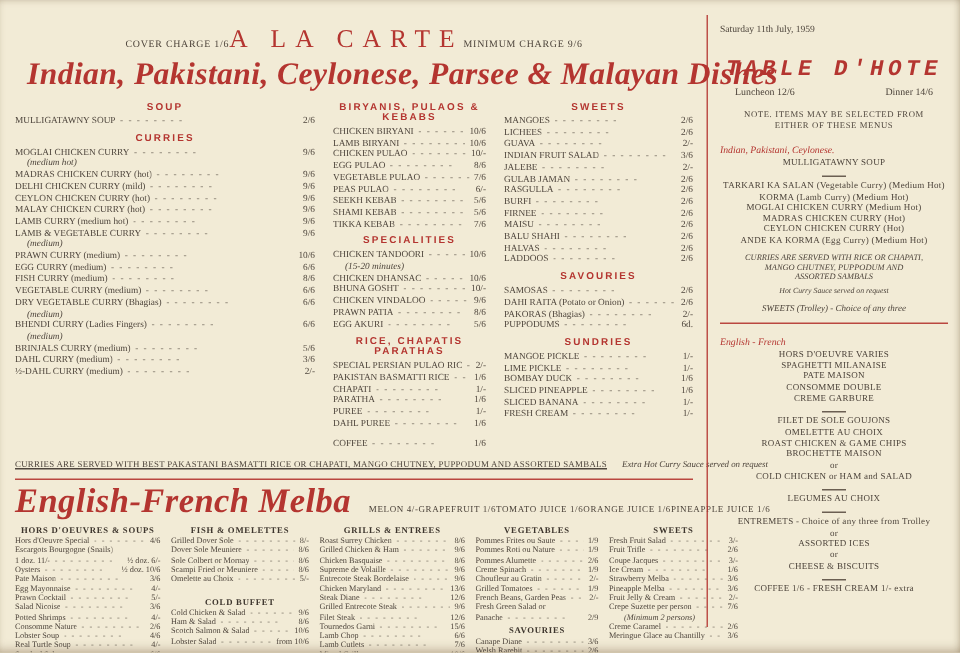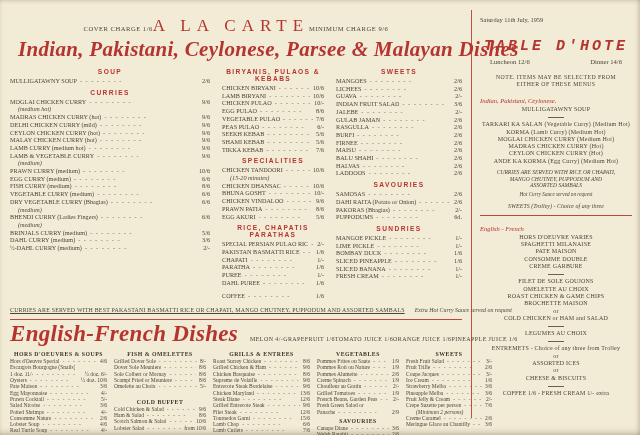--- a/index.html
+++ b/index.html
@@ -654,21 +654,21 @@
     </div>
 
     <div class="currynote">
       <span class="caps">CURRIES ARE SERVED WITH BEST PAKASTANI BASMATTI RICE OR CHAPATI, MANGO CHUTNEY, PUPPODUM AND ASSORTED SAMBALS</span><span class="tail">Extra Hot Curry Sauce served on request</span>
     </div>
 
     <hr class="redrule">
 
     <div class="ef">
       <div class="ef-head">
-        <span class="script2">English-French Dishes</span>
+        <span class="script2">English-French Melba</span>
         <span class="fruits">
 
         <span>MELON 4/-</span>
             <span>GRAPEFRUIT 1/6</span>
             <span>TOMATO JUICE 1/6</span>
             <span>ORANGE JUICE 1/6</span>
             <span>PINEAPPLE JUICE 1/6</span>
           </span>
       </div>
 

